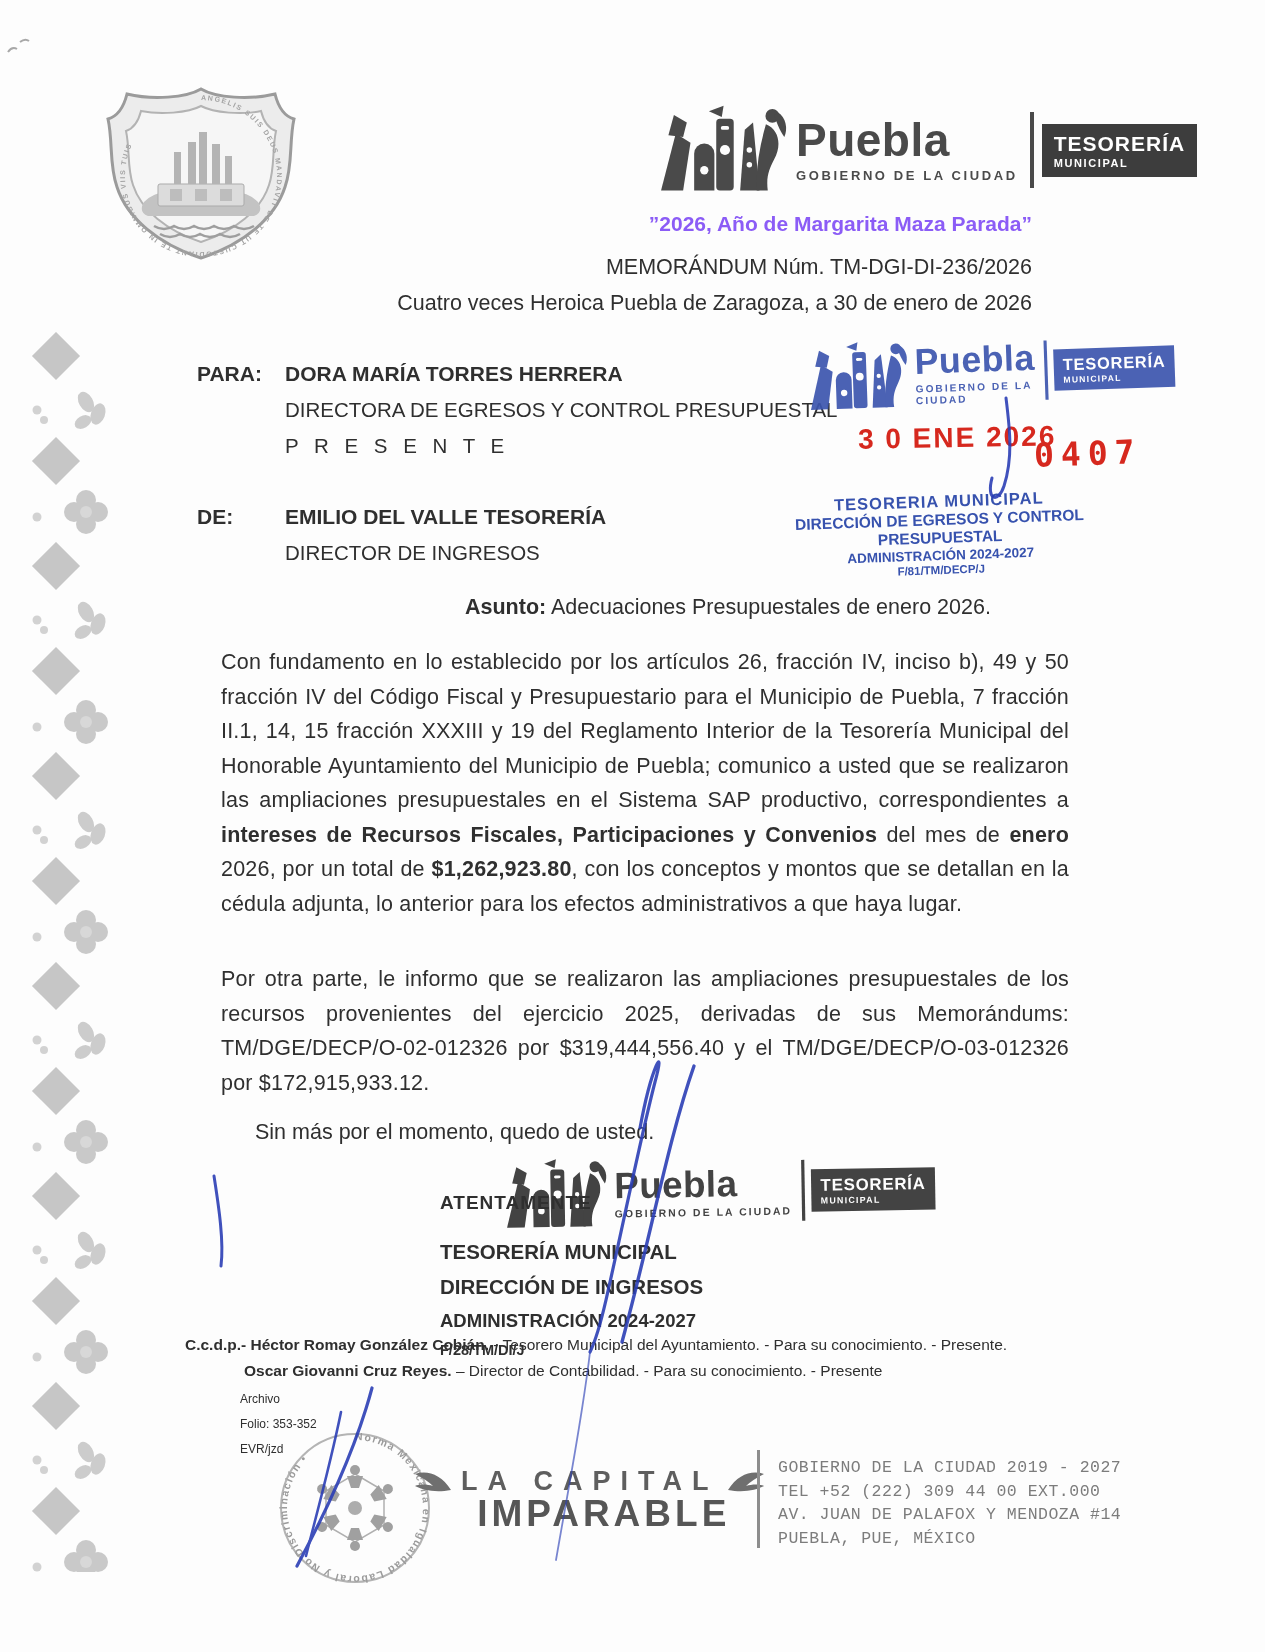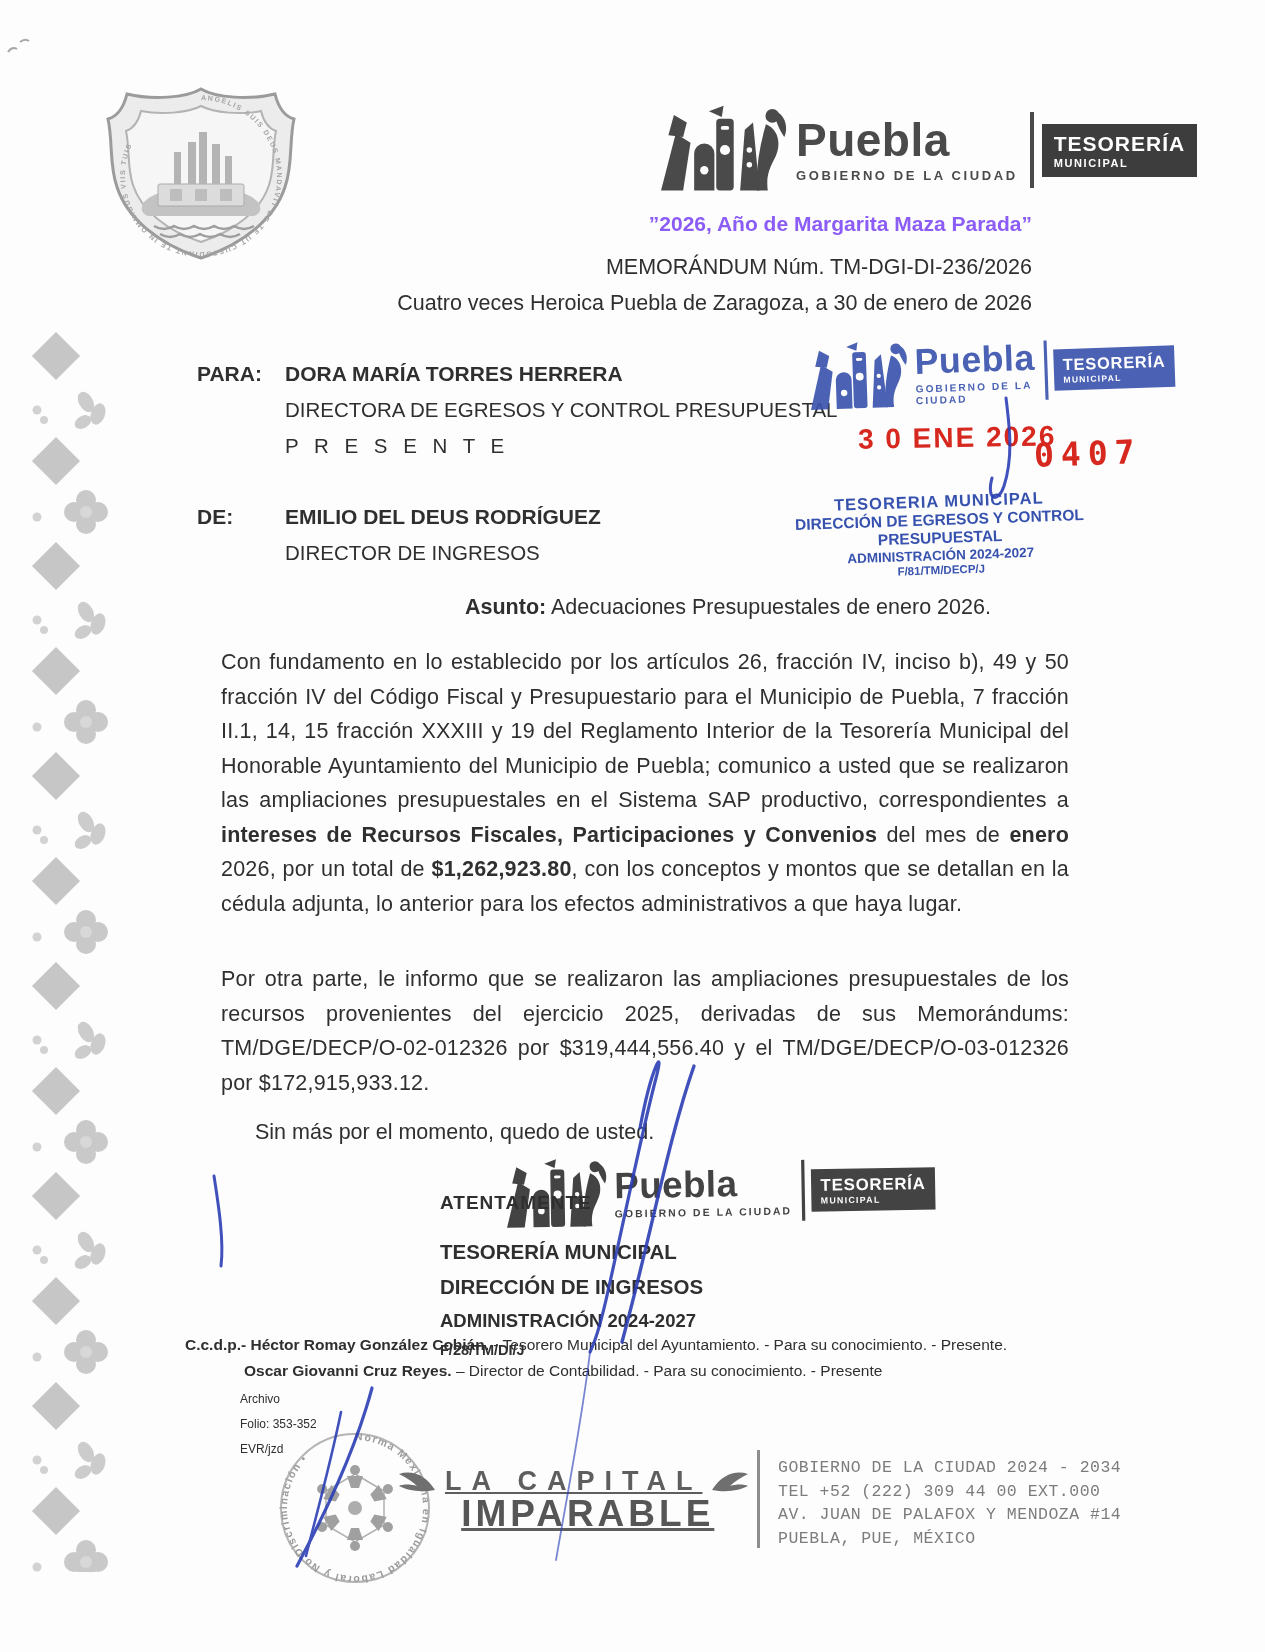--- a/index.html
+++ b/index.html
@@ -65,21 +65,21 @@
   .sig-l4{top:1310px;font-size:18.5px;font-weight:700;}
   .sig-l5{top:1342px;font-size:14.5px;font-weight:700;}
 
   
   .ccdp{font-size:15.5px;font-weight:400;}
   .ccdp .b{font-weight:700;}
   .foot-small{font-size:12px;font-weight:500;}
   .divider{left:757px;top:1450px;width:3px;height:98px;background:#8d8d8d;}
   .addr{left:778px;top:1456px;font-family:"Liberation Mono",monospace;
         font-size:16.5px;line-height:23.5px;color:#7c7c7c;letter-spacing:.5px;}
-  .cap-logo{left:397px;top:1466px;color:#5e5e5e;text-decoration:underline;}
+  .cap-logo{left:413px;top:1466px;color:#5e5e5e;}
   .cap-row{display:flex;align-items:center;gap:8px;}
   .cap-l1{font-size:27px;font-weight:800;letter-spacing:10px;}
   .cap-l2{font-size:37px;font-weight:800;letter-spacing:4px;color:#565656;margin:-4px 0 0 28px;text-align:center;}
 
   .overlay{left:0;top:0;width:1265px;height:1652px;pointer-events:none;}
 </style>
 </head>
 <body>
 
 <div class="page">
@@ -187,21 +187,21 @@
   <div class="abs quote">”2026, Año de Margarita Maza Parada”</div>
   <div class="abs memo-num">MEMORÁNDUM Núm. TM-DGI-DI-236/2026</div>
   <div class="abs date-line">Cuatro veces Heroica Puebla de Zaragoza, a 30 de enero de 2026</div>
 
   <div class="abs lbl" style="left:197px;top:362px;">PARA:</div>
   <div class="abs nm" style="left:285px;top:362px;">DORA MARÍA TORRES HERRERA</div>
   <div class="abs ttl" style="left:285px;top:398px;">DIRECTORA DE EGRESOS Y CONTROL PRESUPUESTAL</div>
   <div class="abs presente" style="left:285px;top:434px;">P R E S E N T E</div>
 
   <div class="abs lbl" style="left:197px;top:505px;">DE:</div>
-  <div class="abs nm" style="left:285px;top:505px;">EMILIO DEL DEUS RODRÍGUEZ</div>
+  <div class="abs nm" style="left:285px;top:505px;">EMILIO DEL VALLE TESORERÍA</div>
   <div class="abs ttl" style="left:285px;top:541px;">DIRECTOR DE INGRESOS</div>
 
   <div class="abs brandlogo logo-blue" style="left:800px;top:342px;transform:rotate(-2deg) scale(.78);transform-origin:top left;">
     <div class="brand-icons">
       <svg>
           <use href="#puebla-icons"></use>
         </svg>
     </div>
     <div class="brand-text">
       <div class="brand-word">Puebla</div>
@@ -309,21 +309,21 @@
       <span class="cap-l1">LA CAPITAL</span>
       <svg width="40" height="24" viewBox="0 0 40 24" style="transform:scaleX(-1)">
         <path d="M38 20 C28 4 14 0 2 4 C10 8 16 12 20 16 C14 14 6 14 2 16 C10 20 22 23 38 20 Z" fill="#6f6f6f"></path>
       </svg>
     </div>
     <div class="cap-l2">IMPARABLE</div>
   </div>
 
   <div class="abs divider"></div>
   <div class="abs addr">
-    <div>GOBIERNO DE LA CIUDAD 2024 - 2034</div>
+    <div>GOBIERNO DE LA CIUDAD 2019 - 2027</div>
     <div>TEL +52 (222) 309 44 00 EXT.000</div>
     <div>AV. JUAN DE PALAFOX Y MENDOZA #14</div>
     <div>PUEBLA, PUE, MÉXICO</div>
   </div>
 
   <svg class="abs overlay" viewBox="0 0 1265 1652">
     <g stroke="#2b3eb5" fill="none" stroke-linecap="round" opacity=".9">
       <path d="M694 1066 C 668 1140 650 1240 622 1342" stroke-width="3.4"></path>
       <path d="M640 1128 C 652 1064 666 1042 655 1082 C 640 1140 622 1230 606 1300 C 600 1326 594 1344 590 1352" stroke-width="3.2"></path>
       <path d="M590 1352 C 582 1420 568 1490 556 1560" stroke-width="1.8" opacity=".7"></path>

